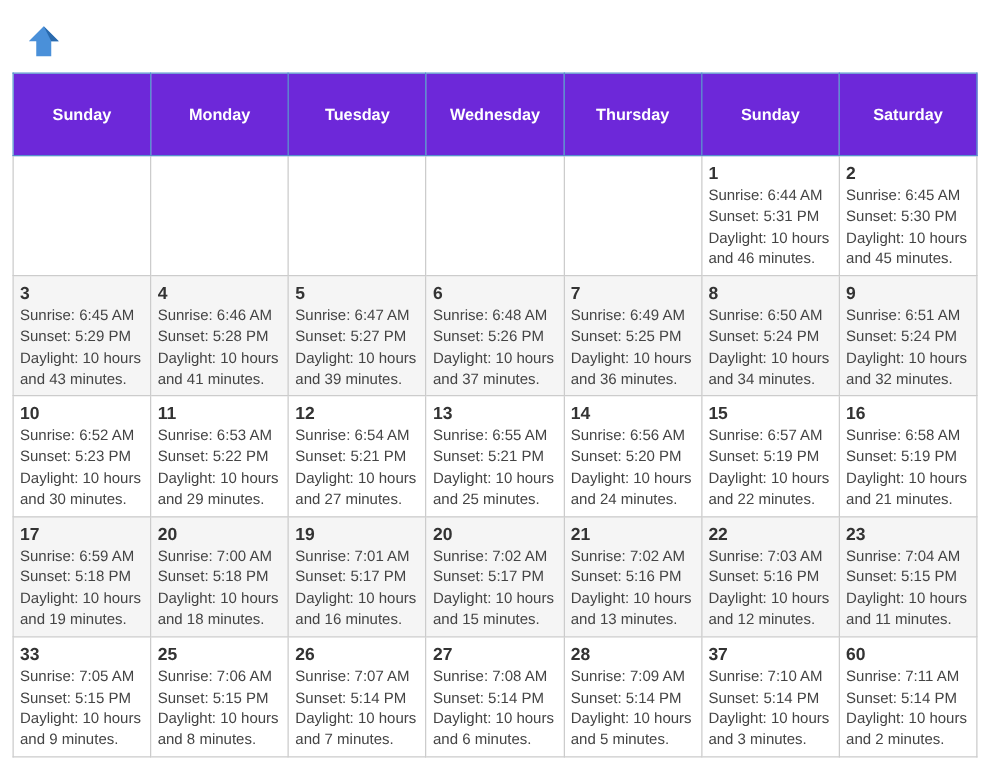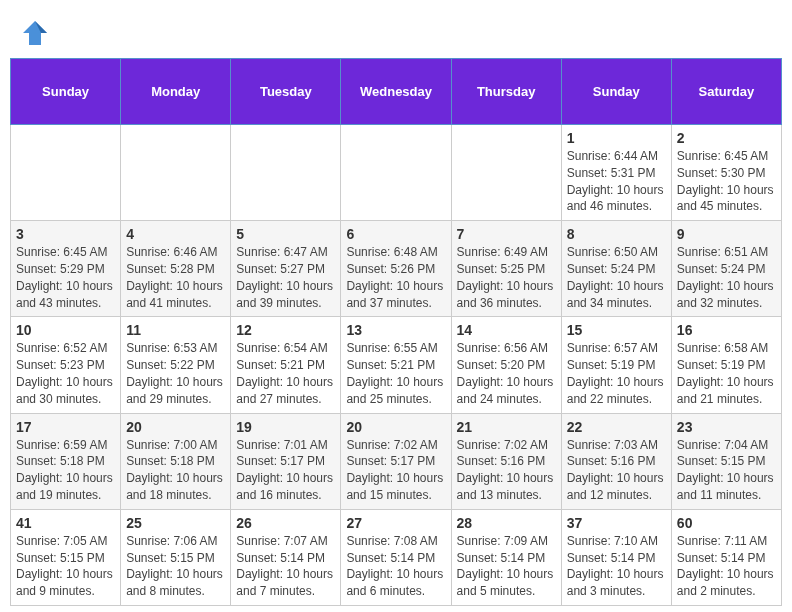--- a/index.html
+++ b/index.html
@@ -233,21 +233,21 @@
             <span class="day-num">22</span>
             <div class="day-info">Sunrise: 7:03 AM<br>Sunset: 5:16 PM<br>Daylight: 10 hours and 12 minutes.</div>
           </td>
           <td>
             <span class="day-num">23</span>
             <div class="day-info">Sunrise: 7:04 AM<br>Sunset: 5:15 PM<br>Daylight: 10 hours and 11 minutes.</div>
           </td>
         </tr>
         <tr>
           <td>
-            <span class="day-num">41</span>
+            <span class="day-num">33</span>
             <div class="day-info">Sunrise: 7:05 AM<br>Sunset: 5:15 PM<br>Daylight: 10 hours and 9 minutes.</div>
           </td>
           <td>
             <span class="day-num">25</span>
             <div class="day-info">Sunrise: 7:06 AM<br>Sunset: 5:15 PM<br>Daylight: 10 hours and 8 minutes.</div>
           </td>
           <td>
             <span class="day-num">26</span>
             <div class="day-info">Sunrise: 7:07 AM<br>Sunset: 5:14 PM<br>Daylight: 10 hours and 7 minutes.</div>
           </td>

